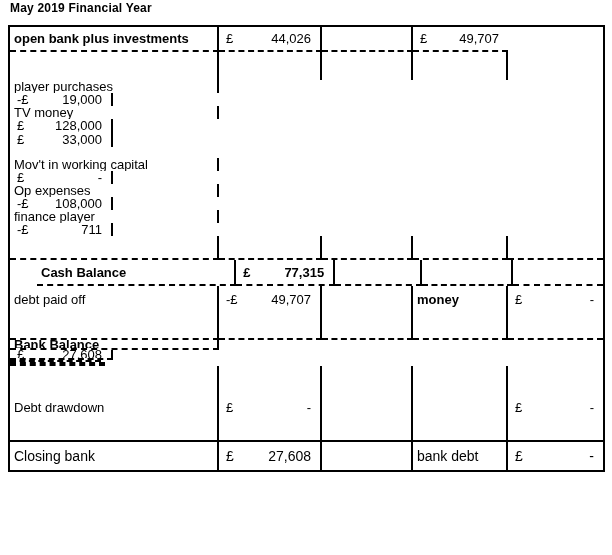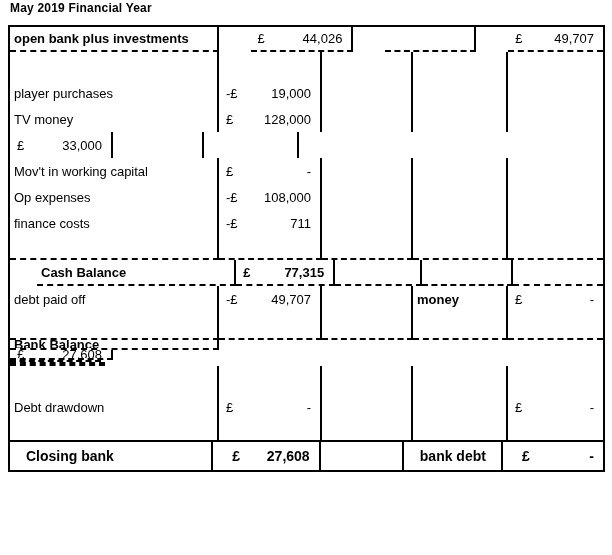--- a/index.html
+++ b/index.html
@@ -42,25 +42,25 @@
     font-size: 13px;
     white-space: nowrap;
   }
   .c1 { width: 209px; border-right: 2px solid #000; padding-left: 4px; }
   .c2 { width: 103px; border-right: 2px solid #000; }
   .c3 { width: 91px;  border-right: 2px solid #000; }
   .c4 { width: 95px;  border-right: 2px solid #000; padding-left: 4px; }
   .c5 { width: 95px; }
   .money { justify-content: space-between; padding: 0 9px 0 7px; }
   .bold { font-weight: bold; }
-  .big  { font-size: 14px; font-weight: bold; margin-left: 12px; }
+  .big  { font-size: 14px; font-weight: normal; }
   
-  .r-open     { height: 25px; gap: 32px; }
+  .r-open     { height: 25px; }
   .r-sp1      { height: 28px; }
-  .r-data     { height: 26px; }
+  .r-data     { height: 26px; flex-direction: column; }
   .r-sp2      { height: 24px; }
   .r-cash     { height: 26px; padding-left: 27px; }
   .r-debtpaid { height: 26px; }
   .r-sp3      { height: 28px; }
   .r-bank     { height: 26px; flex-direction: column; }
   .r-sp4      { height: 28px; }
   .r-draw     { height: 26px; }
   .r-sp5      { height: 22px; }
   .r-close    { height: 28px; }
   
@@ -143,21 +143,21 @@
     <div class="cell c2 money">
       <span>-£</span>
       <span>108,000</span>
     </div>
     <div class="cell c3"></div>
     <div class="cell c4"></div>
     <div class="cell c5"></div>
   </div>
 
   <div class="row r-data">
-    <div class="cell c1">finance costs</div>
+    <div class="cell c1">finance player</div>
     <div class="cell c2 money">
       <span>-£</span>
       <span>711</span>
     </div>
     <div class="cell c3"></div>
     <div class="cell c4"></div>
     <div class="cell c5"></div>
   </div>
 
   <div class="row r-sp2">

